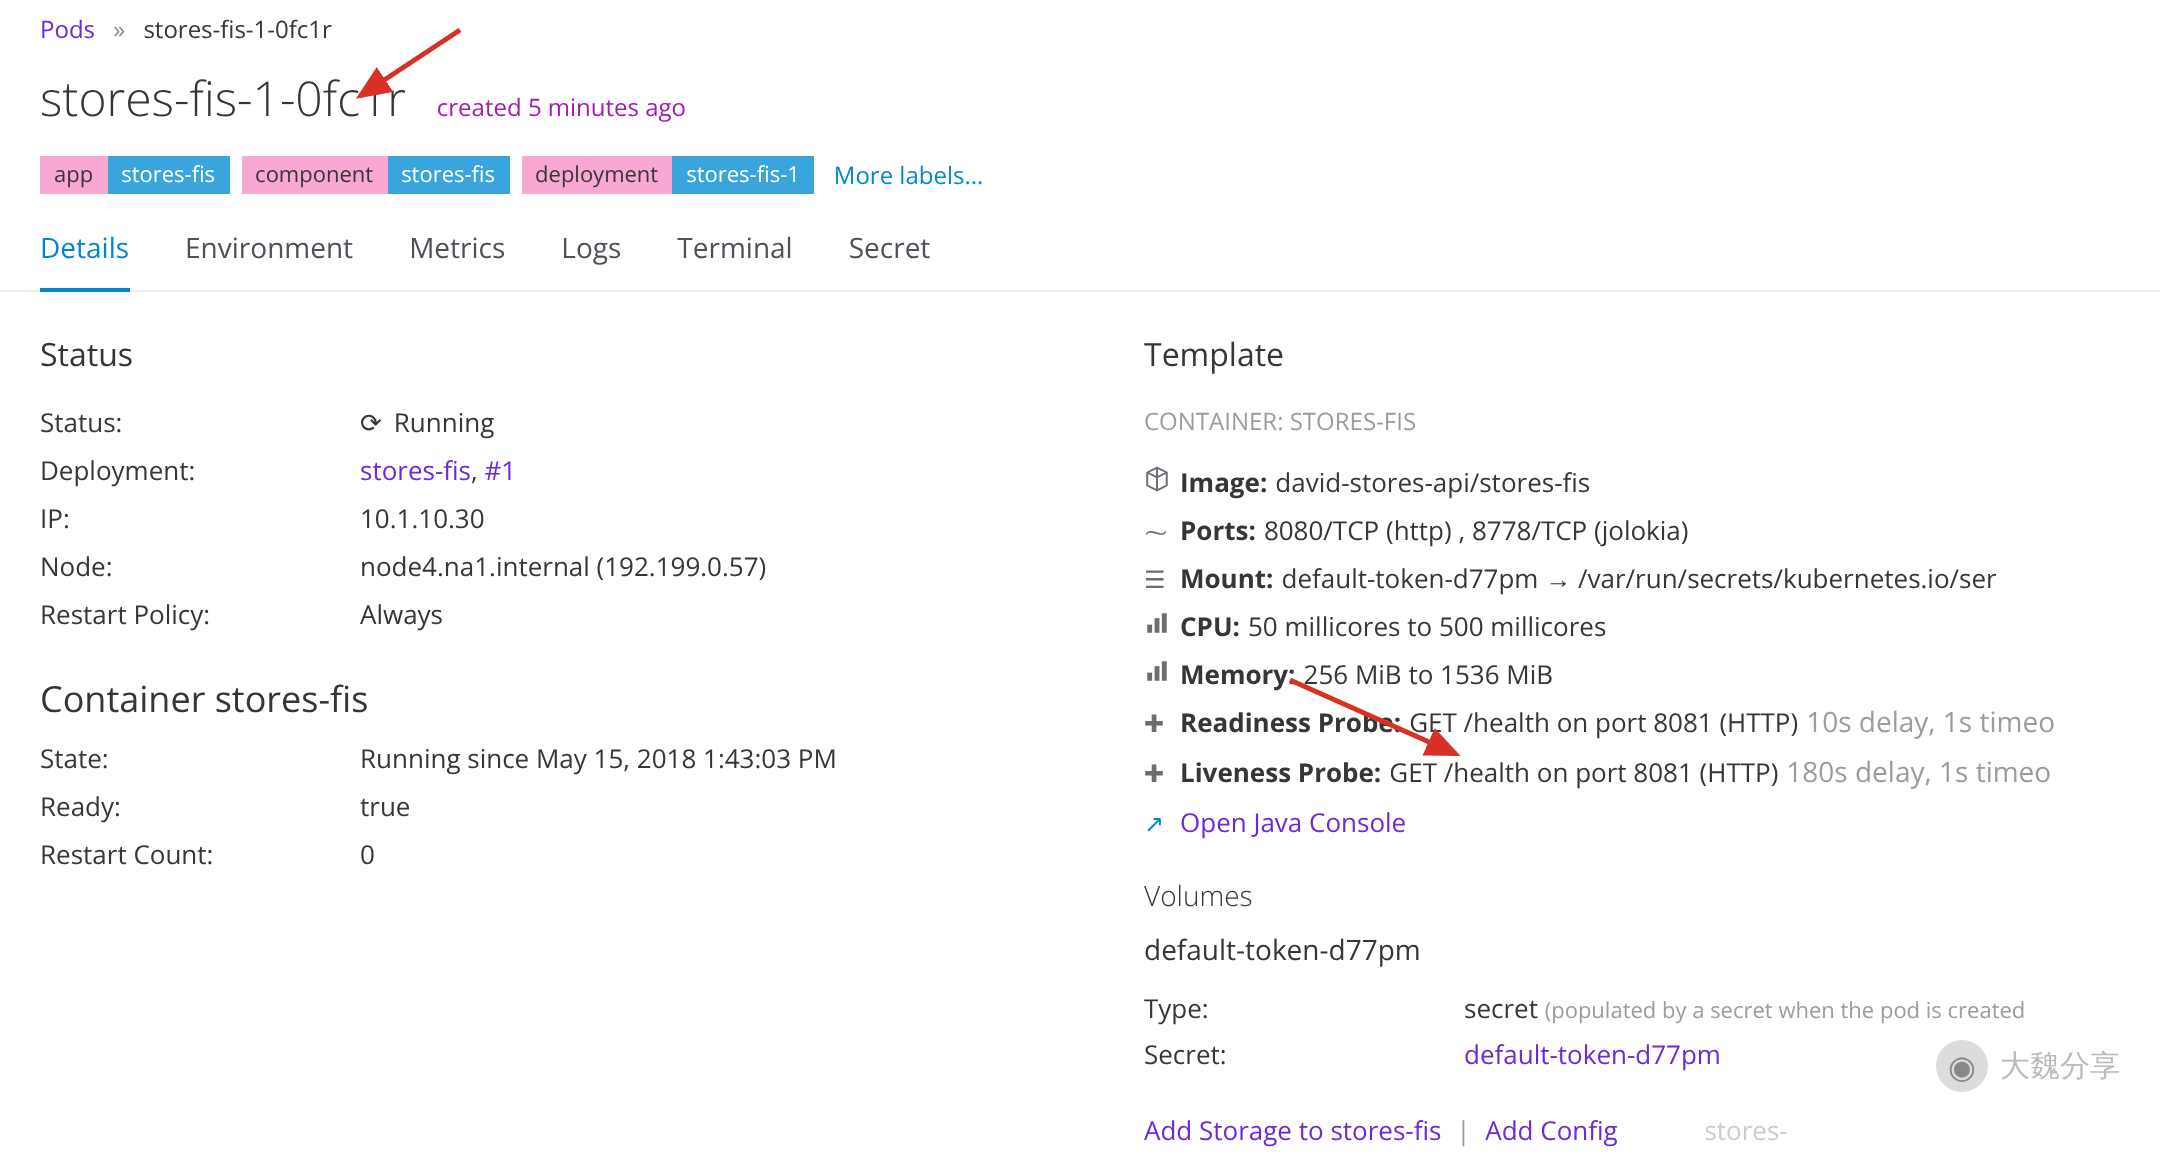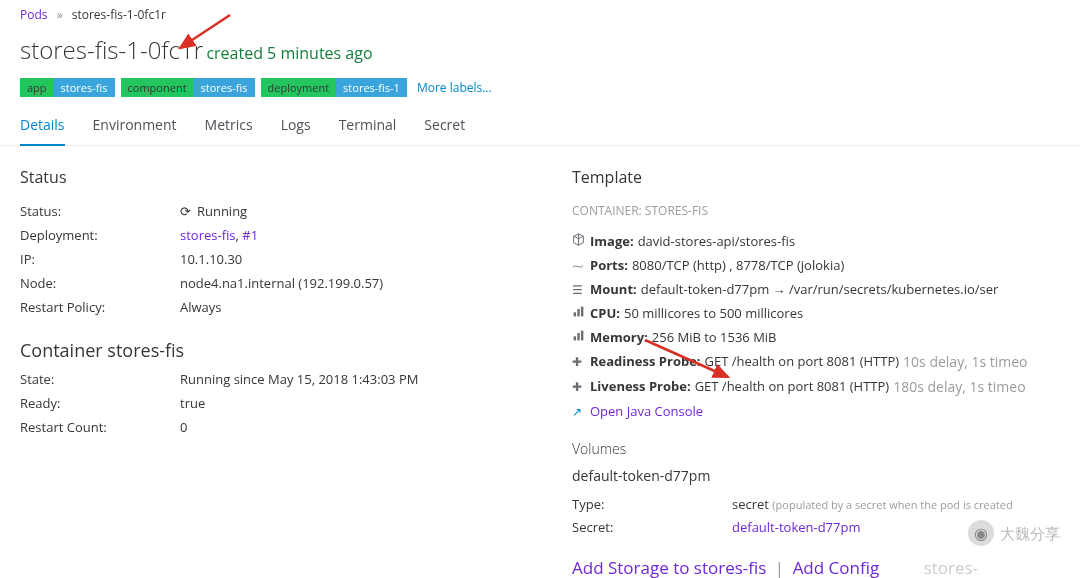--- a/index.html
+++ b/index.html
@@ -2,24 +2,24 @@
 <html><head>
 <meta charset="utf-8">
 <style>
 *{box-sizing:border-box;margin:0;padding:0}
 body{font-family:"Open Sans",Helvetica,Arial,sans-serif;font-size:13px;color:#363636;background:#fff;width:1080px;height:578px;overflow:hidden;position:relative}
 a{color:#6d28d9;text-decoration:none;cursor:pointer}
 .bc{padding:6px 20px;font-size:12px}
 .bc .sep{color:#8b8d8f;margin:0 6px}
 .hdr{padding:4px 20px 8px}
 .hdr h1{font-size:24px;font-weight:300;color:#363636;display:inline-block}
-.hdr .meta{font-size:16px;color:#15803d;margin-left:0}
+.hdr .meta{font-size:12px;color:#a21caf;margin-left:12px}
 .labels{padding:4px 20px 10px;display:flex;align-items:center;gap:6px;flex-wrap:wrap}
 .lbl{display:inline-flex;font-size:11px;line-height:1}
-.lbl .k{background:#22c55e;color:#363636;padding:4px 7px}
+.lbl .k{background:#f9a8d4;color:#363636;padding:4px 7px}
 .lbl .v{background:#39a5dc;color:#fff;padding:4px 7px}
 .more{font-size:12px;color:#0088ce;margin-left:4px}
 .tabs{display:flex;gap:28px;padding:0 20px;border-bottom:1px solid #ededed}
 .tab{padding:8px 0 10px;font-size:14px;color:#4d5258;cursor:pointer}
 .tab.act{color:#0088ce;border-bottom:2px solid #0088ce;margin-bottom:-1px}
 .content{display:flex;padding:20px}
 .col{flex:1}
 .col.l{padding-right:40px}
 .col.r{padding-left:24px}
 h2.sec{font-size:16px;font-weight:400;color:#363636;margin-bottom:14px}
@@ -30,21 +30,21 @@
 .dl dd{color:#363636}
 .cname{font-size:12px;color:#9c9c9c;margin-bottom:10px;letter-spacing:0}
 .tmpl{margin:0;padding:0;list-style:none}
 .tmpl li{display:flex;align-items:flex-start;padding:3px 0;font-size:13px;white-space:nowrap}
 .tmpl .ic{flex:0 0 18px;color:#6a6e73;font-size:12px;padding-top:1px}
 .tmpl .lb{font-weight:700;margin-right:4px}
 .tmpl .sm{color:#9c9c9c;font-size:14px;margin-left:4px}
 .running-ic{display:inline-block;color:#363636;margin-right:6px}
 .dlr{display:grid;grid-template-columns:160px 1fr;row-gap:5px;font-size:13px}
 .muted{color:#9c9c9c;font-size:11px}
-.footlinks{margin-top:20px;font-size:17px}
+.footlinks{margin-top:20px;font-size:13px}
 .footlinks .pipe{color:#9c9c9c;margin:0 4px}
 .arrow{position:absolute;pointer-events:none}
 .wm{position:absolute;right:20px;bottom:32px;display:flex;align-items:center;gap:6px;color:#bbb;font-size:15px}
 .wm .circ{width:26px;height:26px;border-radius:50%;background:#dcdcdc;display:flex;align-items:center;justify-content:center;font-size:16px;color:#888}
 svg.ic-cube{width:13px;height:13px;fill:#6a6e73}
 svg.ic-chart{width:13px;height:13px;fill:#6a6e73}
 </style>
 </head>
 <body>
 

